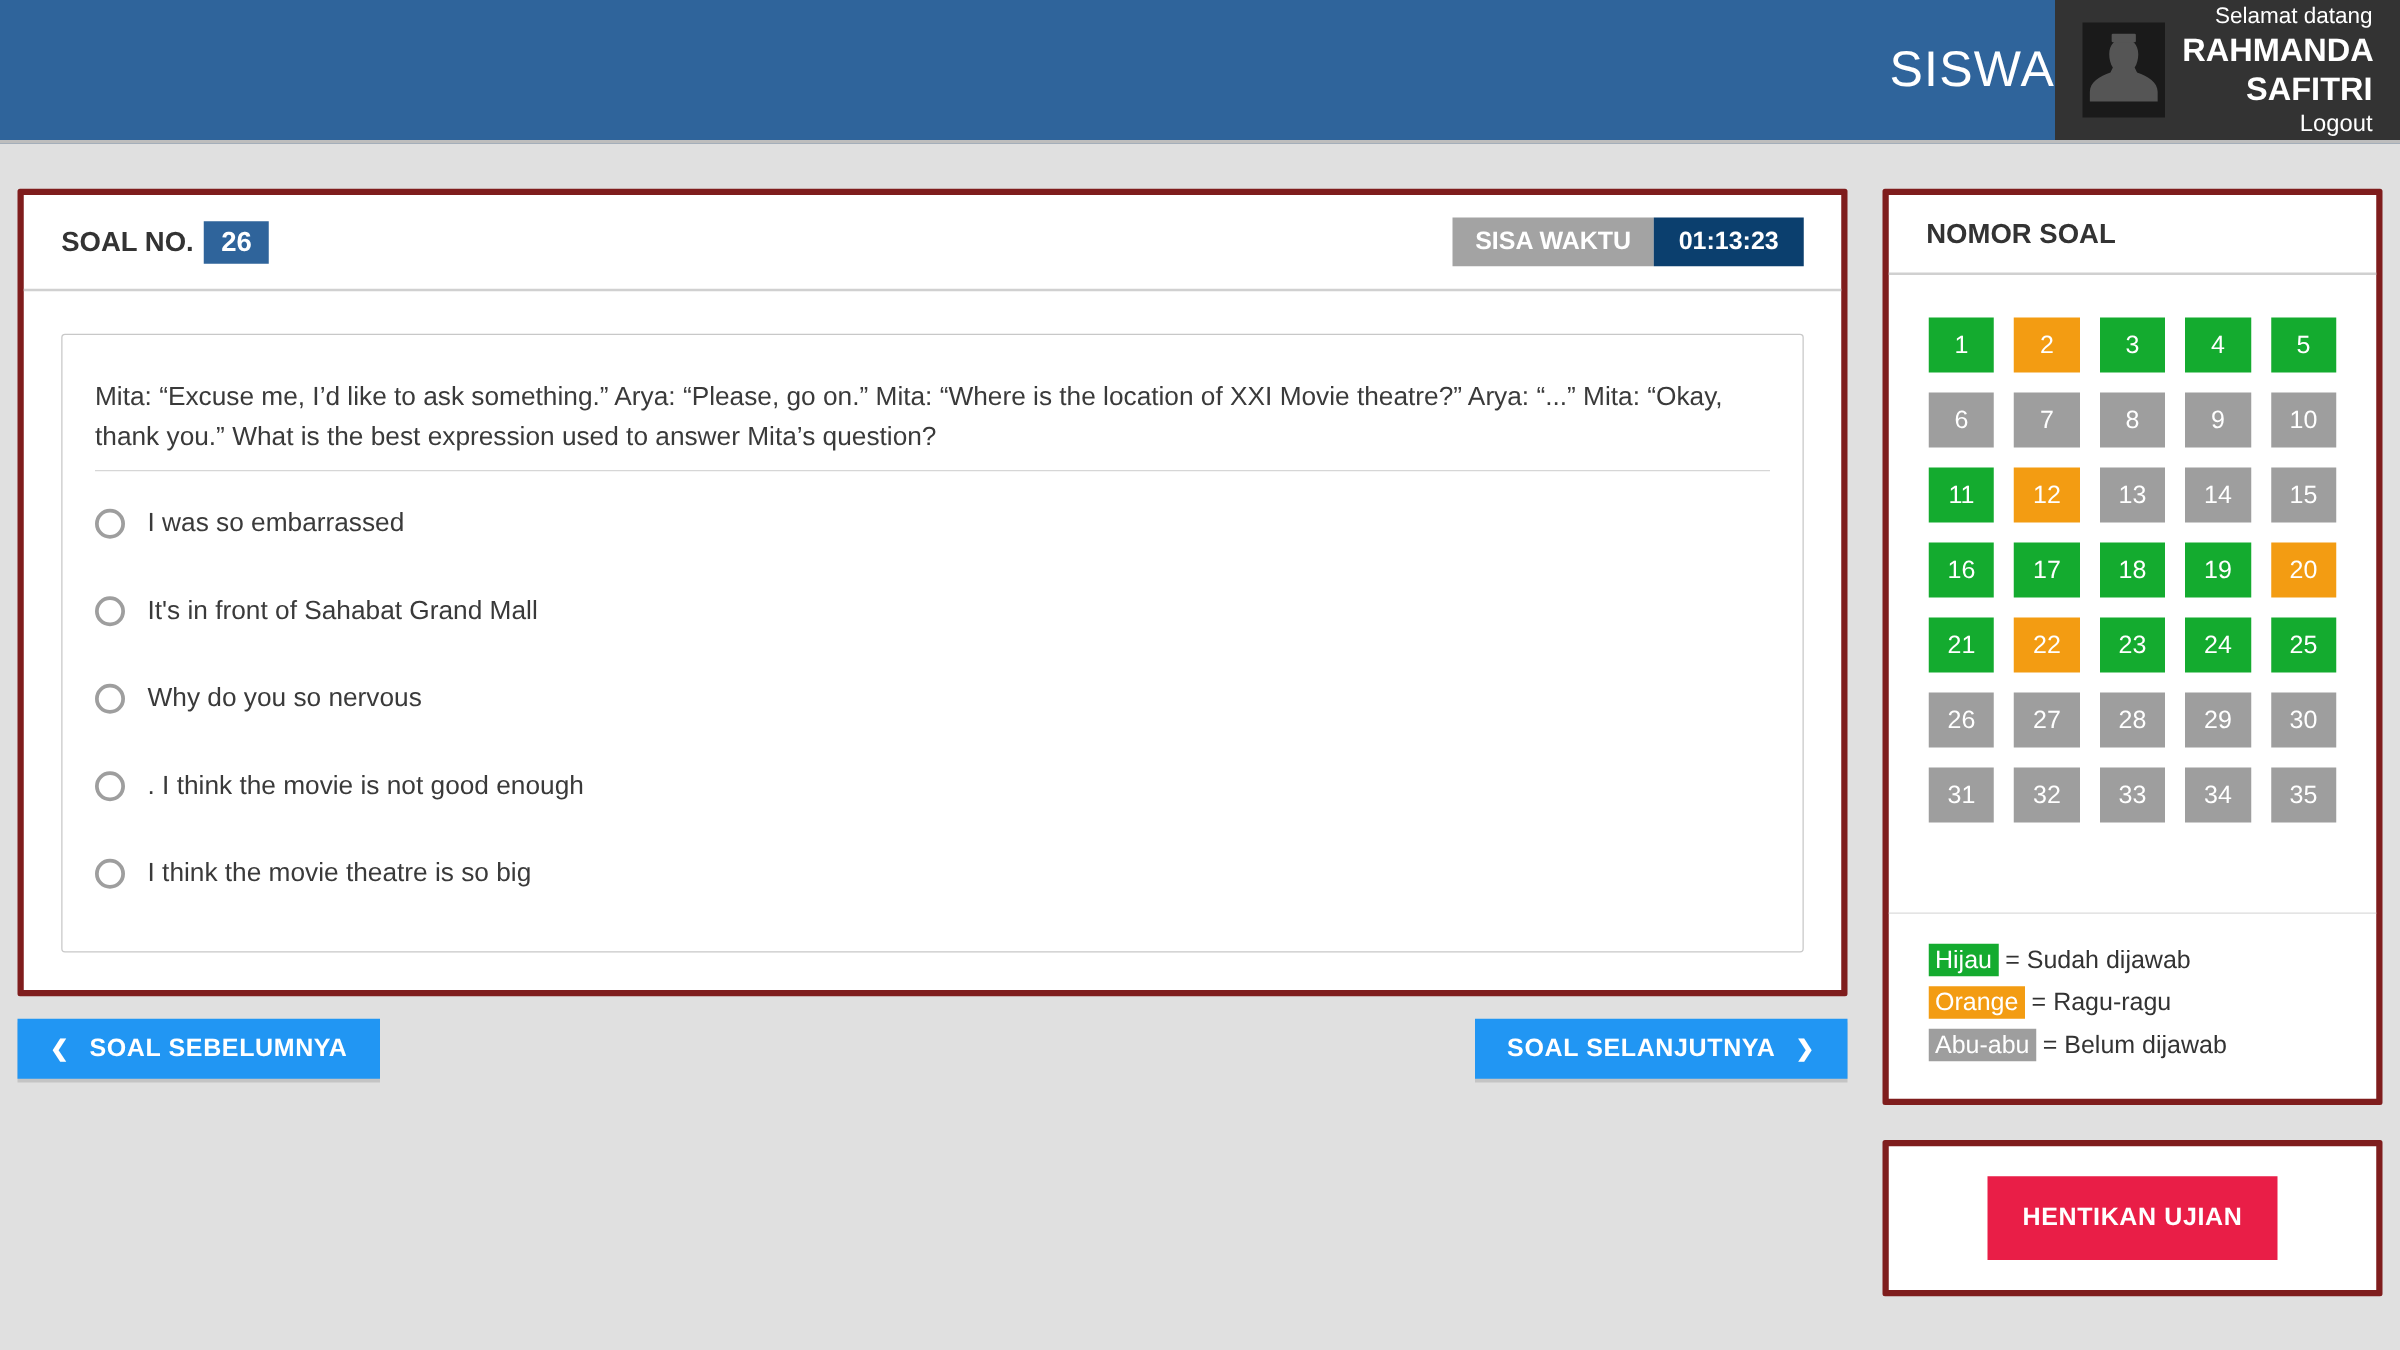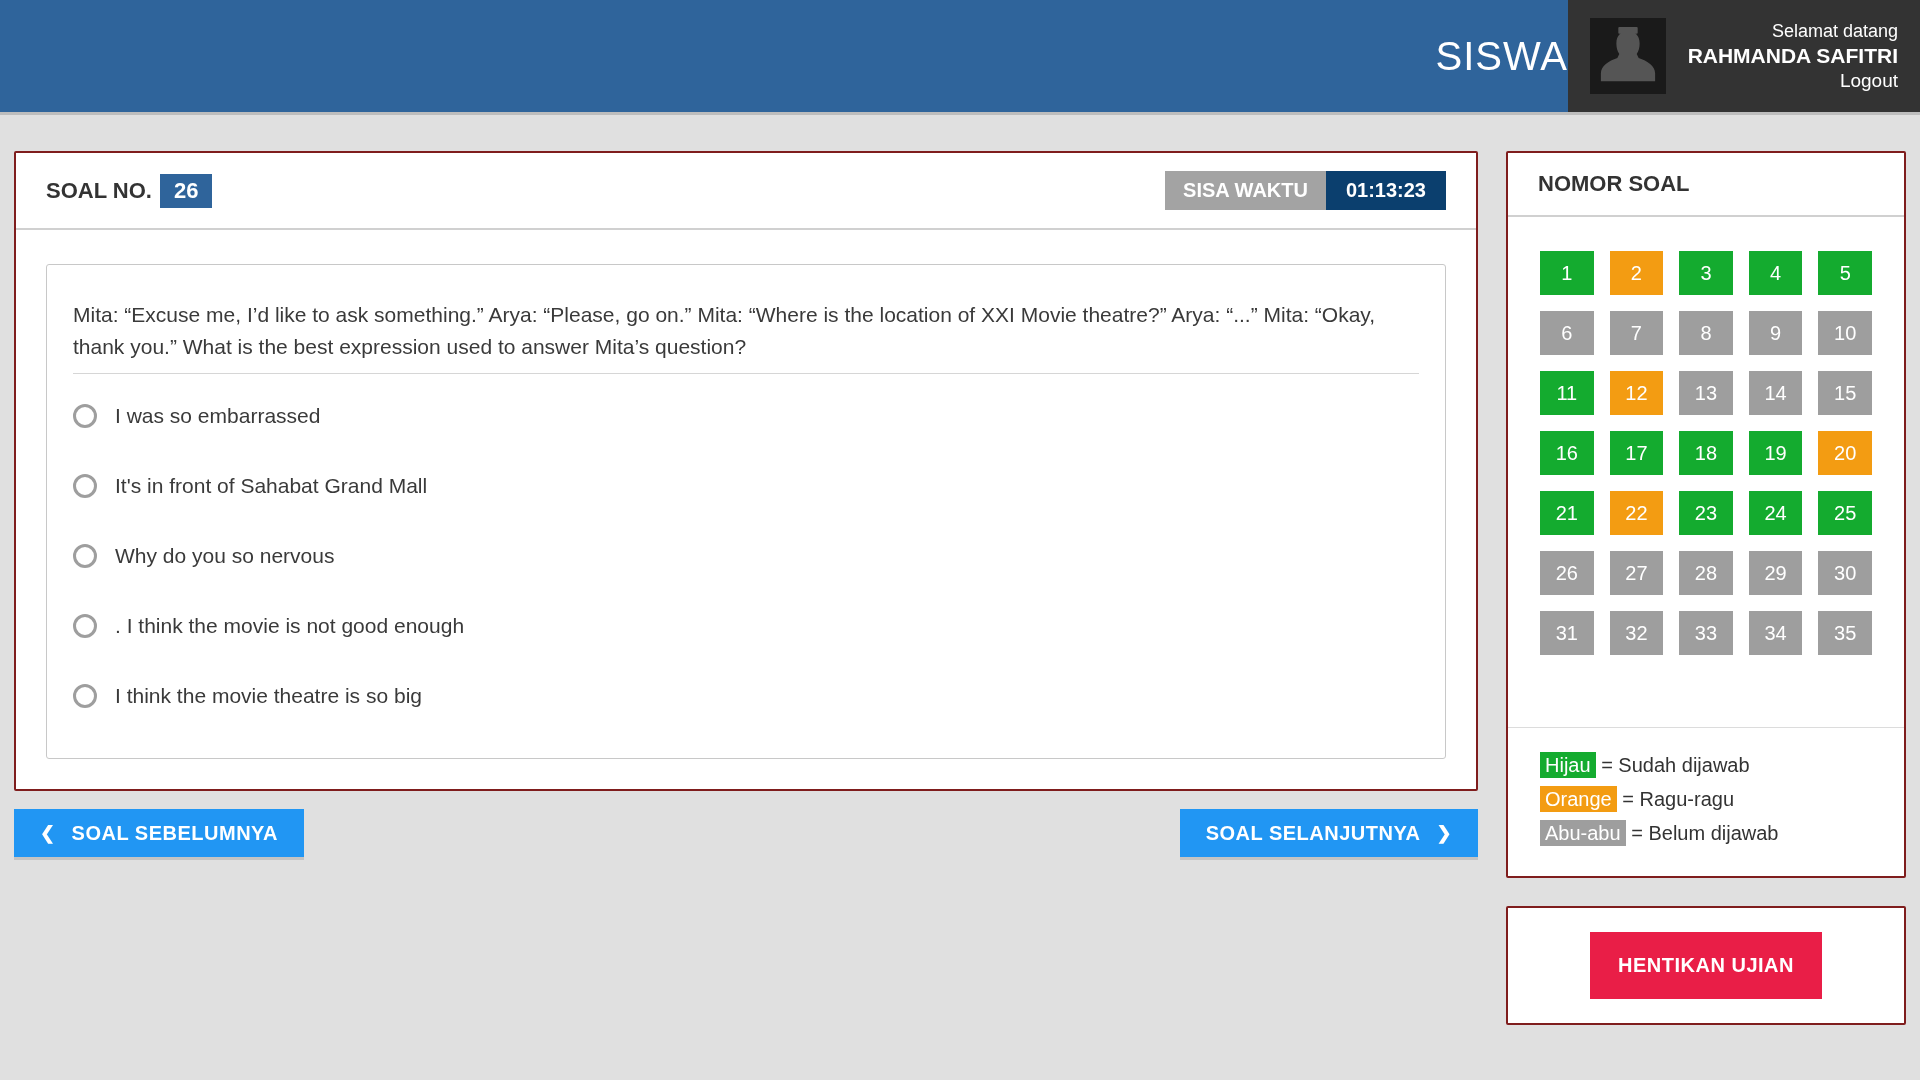--- a/index.html
+++ b/index.html
@@ -26,21 +26,21 @@
     padding-left: 40px;
     justify-content: flex-end;
   }
   .header-title {
     color: #fff;
     font-size: 40px;
     font-weight: 400;
     letter-spacing: 1px;
   }
   .header-right {
-    width: 352px;
+    width: 276px;
     background: #333333;
     display: flex;
     align-items: center;
     padding: 14px 22px;
     gap: 14px;
   }
   .avatar {
     width: 76px;
     height: 76px;
     background: #1a1a1a;
@@ -51,35 +51,35 @@
   .avatar svg { width: 62px; height: 62px; }
   .user-info {
     flex: 1;
     color: #fff;
     text-align: right;
     display: flex;
     flex-direction: column;
     gap: 2px;
   }
   .welcome-text { font-size: 18px; font-weight: 400; }
-  .user-name { font-size: 21px; font-weight: 700; text-align: right; }
+  .user-name { font-size: 26px; font-weight: 700; text-align: right; }
   .logout-link { font-size: 19px; cursor: pointer; }
 
   
   .main {
     display: flex;
     padding: 36px 14px 0 14px;
     gap: 28px;
   }
   .left-col { flex: 1; display: flex; flex-direction: column; }
   .right-col { width: 400px; display: flex; flex-direction: column; }
 
   .panel {
     background: #fff;
-    border: 2px solid #7f1d1d;
+    border: 5px solid #7f1d1d;
     border-radius: 2px;
   }
 
   
   .panel-header {
     display: flex;
     align-items: center;
     justify-content: space-between;
     padding: 18px 30px;
     border-bottom: 2px solid #d0d0d0;

